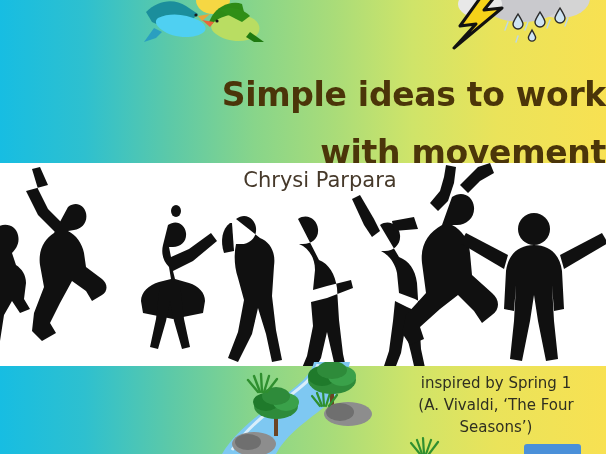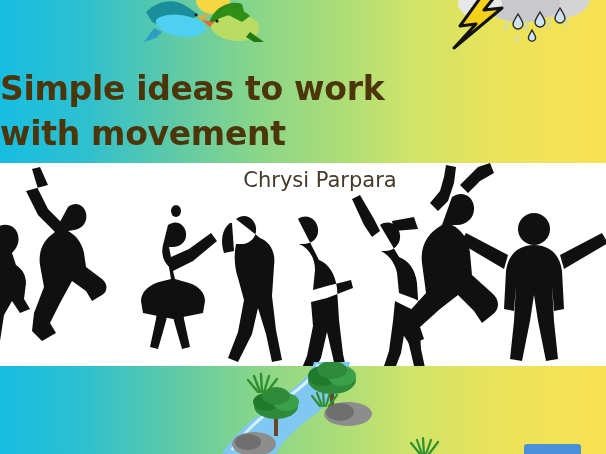--- a/index.html
+++ b/index.html
@@ -29,25 +29,25 @@
 
   .bird{position:absolute;}
   .bird svg{display:block;}
 
   .storm{position:absolute;left:432px;top:-30px;width:174px;height:76px;}
   .storm svg{display:block;}
 
   
   .title{
     position:absolute;left:0;right:0;top:66px;
-    text-align:left;
+    text-align:right;
     color:#4b3509;
     font-weight:bold;
     font-size:33px;
-    line-height:45px;
+    line-height:58px;
     letter-spacing:-0.3px;
     font-family:"DejaVu Sans","Liberation Sans",sans-serif;
     white-space:pre-line;
   }
   .author{
     position:absolute;left:0;right:0;top:168px;
     text-align:center;
     color:#46392a;
     font-size:21px;
     font-family:"DejaVu Sans","Liberation Sans",sans-serif;
@@ -249,16 +249,19 @@
       <g stroke="#2f8f2f" stroke-width="2.2" fill="none" stroke-linecap="round">
         <path d="M18 24 l-5 -14"></path>
           <path d="M20 24 l-1 -16"></path>
           <path d="M22 24 l5 -14"></path>
         <path d="M16 24 l-9 -11"></path>
           <path d="M25 24 l9 -12"></path>
       </g>
     </svg>
   </div>
 
+  <div class="credit">inspired by Spring 1
+(A. Vivaldi, ‘The Four
+Seasons’)</div>
 
   <div class="blue-bar"></div>
 
 </div>
 
 </body></html>

